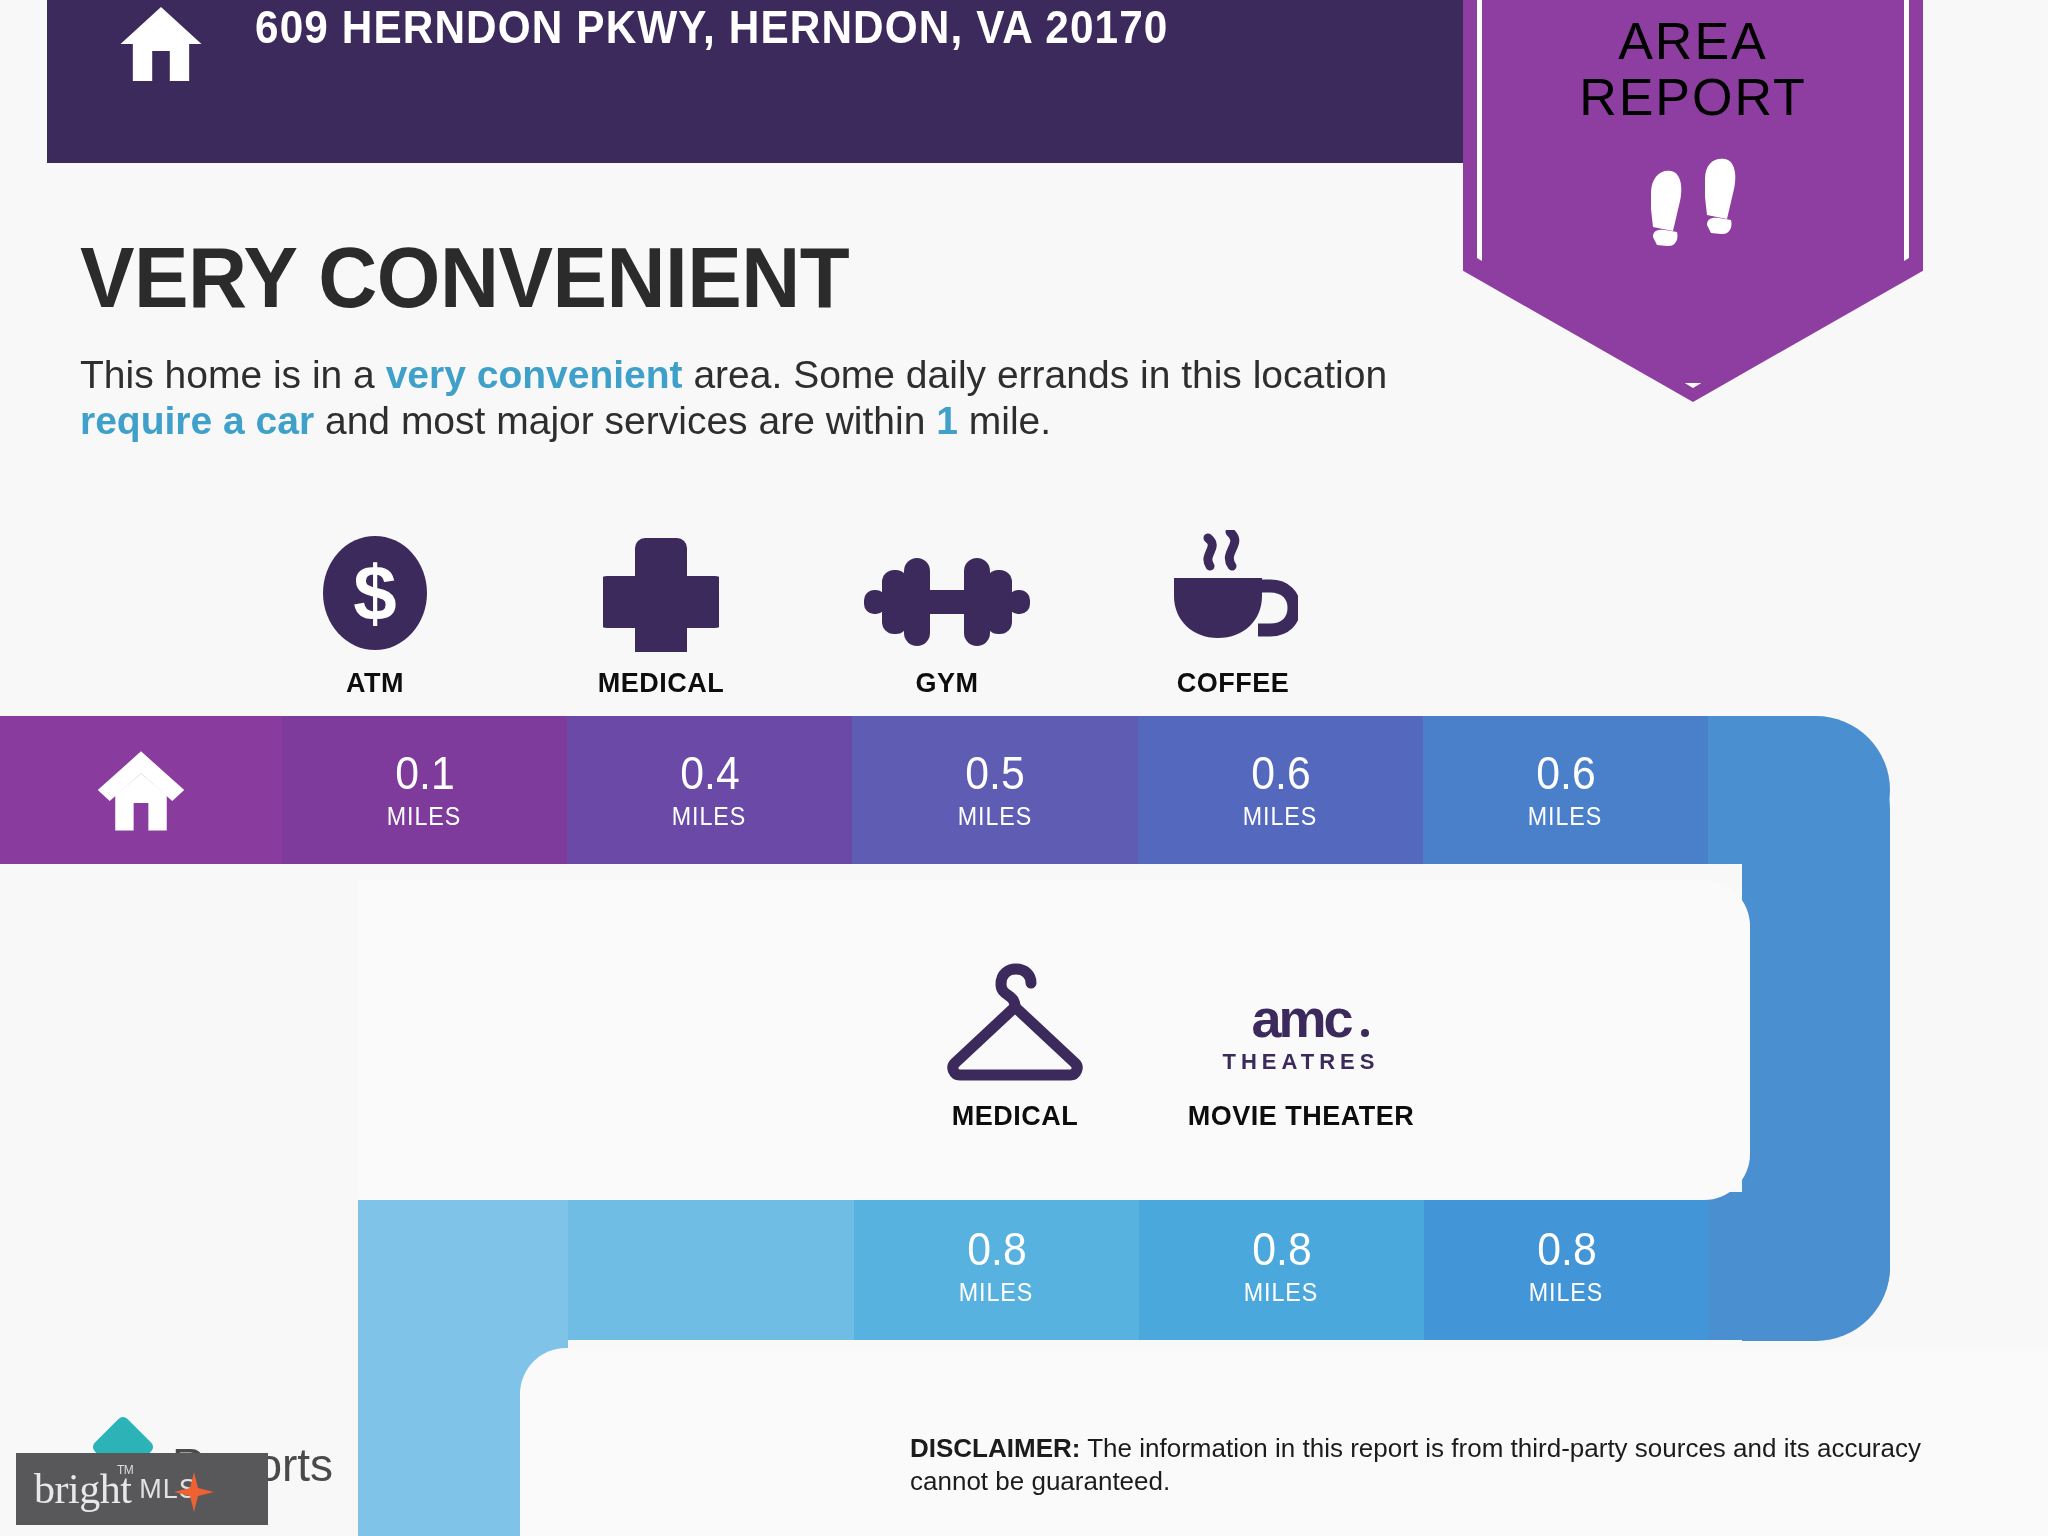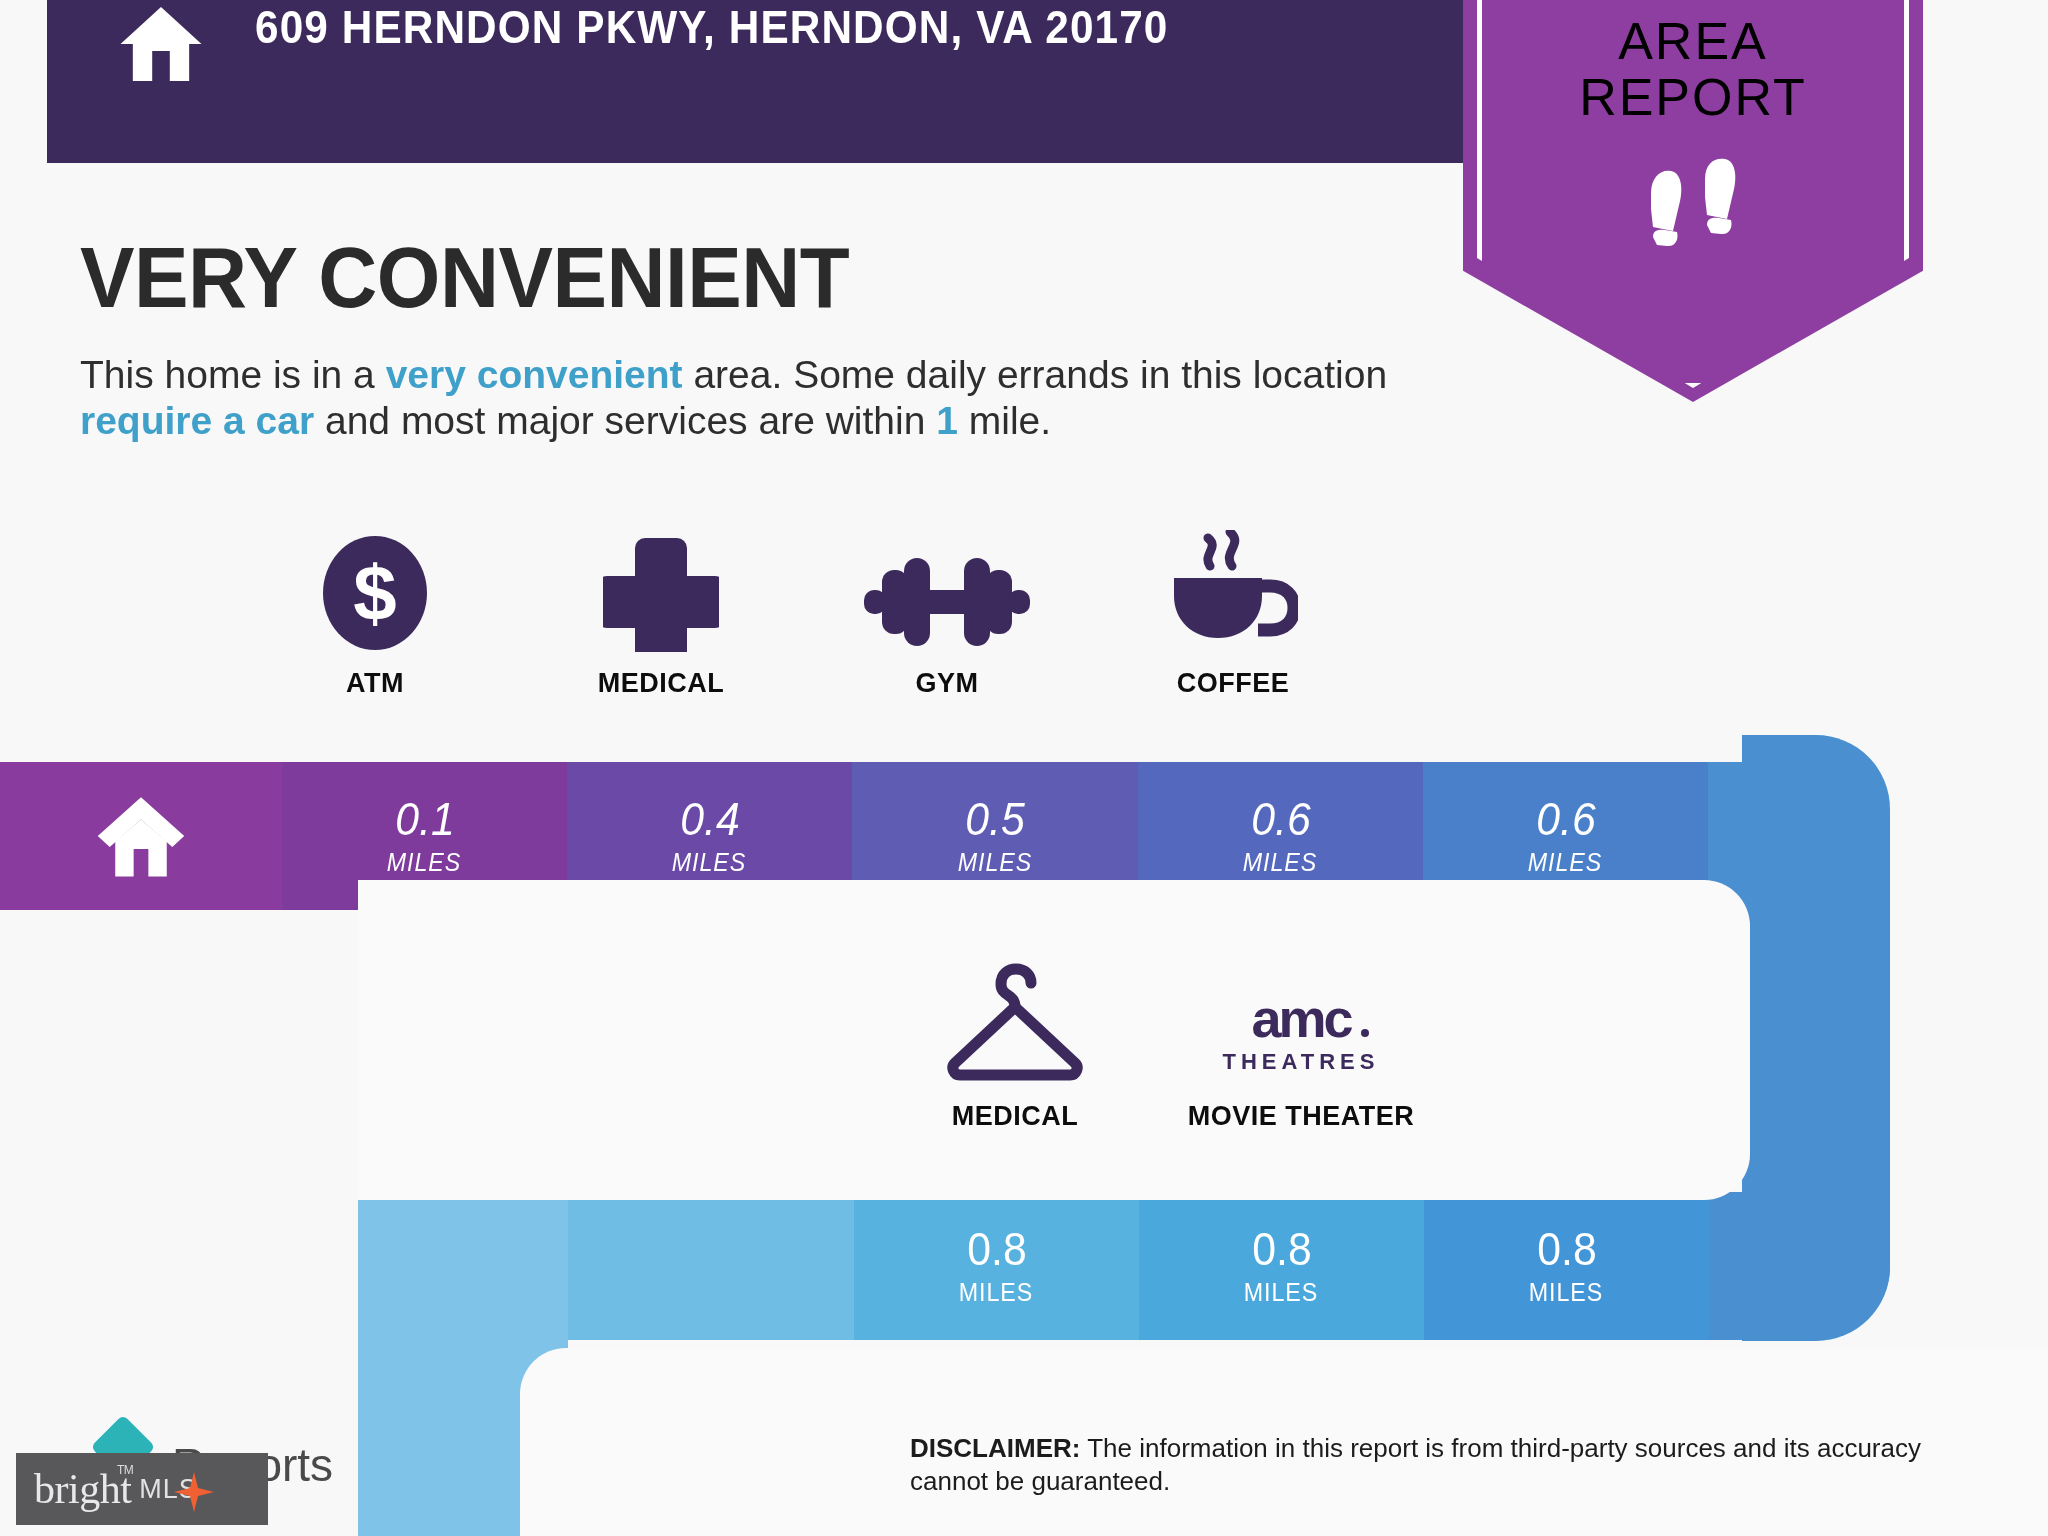--- a/index.html
+++ b/index.html
@@ -77,22 +77,22 @@
   .iconcell .cap {
     margin-top: 16px;
     font-size: 27px; font-weight:700; color:#0d0d0d; letter-spacing: 0.5px;
     white-space: nowrap;
   }
   #iconrow1 { left: 232px; top: 522px; }
   #iconrow2 { left: 872px; top: 955px; z-index: 6; }
 
   
   #bar1 {
-    position:absolute; left:0; top:762px; width: 1890px; height: 148px;
-    display:flex; border-radius: 0 74px 74px 0; overflow:hidden;font-style:italic;
+    position:absolute; left:0; top:716px; width: 1890px; height: 148px;
+    display:flex; border-radius: 0 74px 74px 0; overflow:hidden;
   }
   #bar2 {
     position:absolute; left: 358px; top: 1192px; width: 1532px; height: 148px;
     display:flex; border-radius: 74px 74px 74px 74px; overflow:hidden;
   }
   .seg { height:100%; display:flex; flex-direction:column; align-items:center; justify-content:center; }
   .seg .val { color:#fff; font-size: 46px; font-weight:300; line-height:1; transform: scaleX(0.93); }
   .seg .unit { color:#fff; font-size: 25px; font-weight:400; letter-spacing:1px; margin-top: 6px; transform: scaleX(0.93); }
 
   

